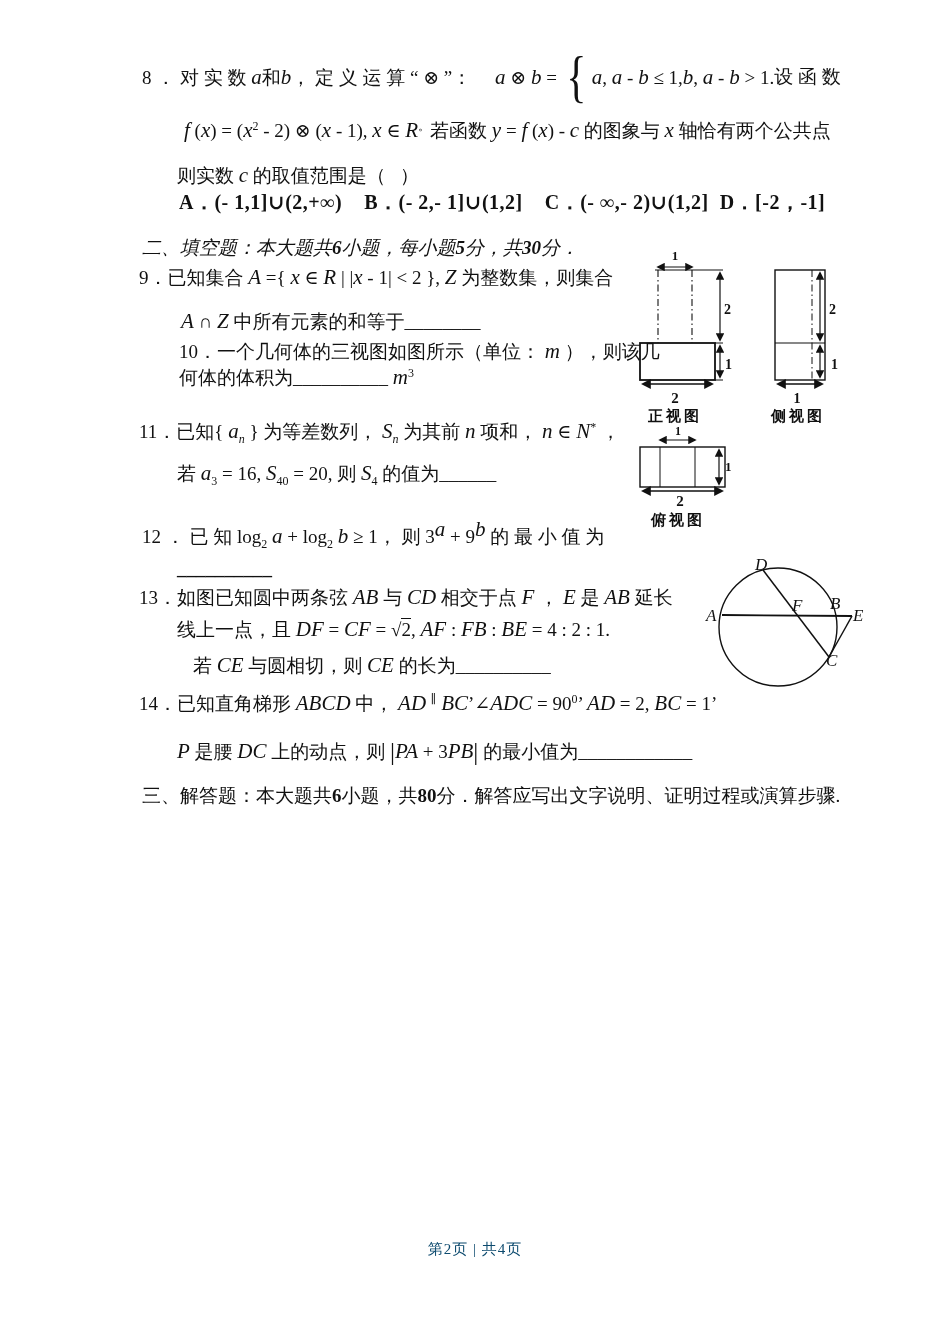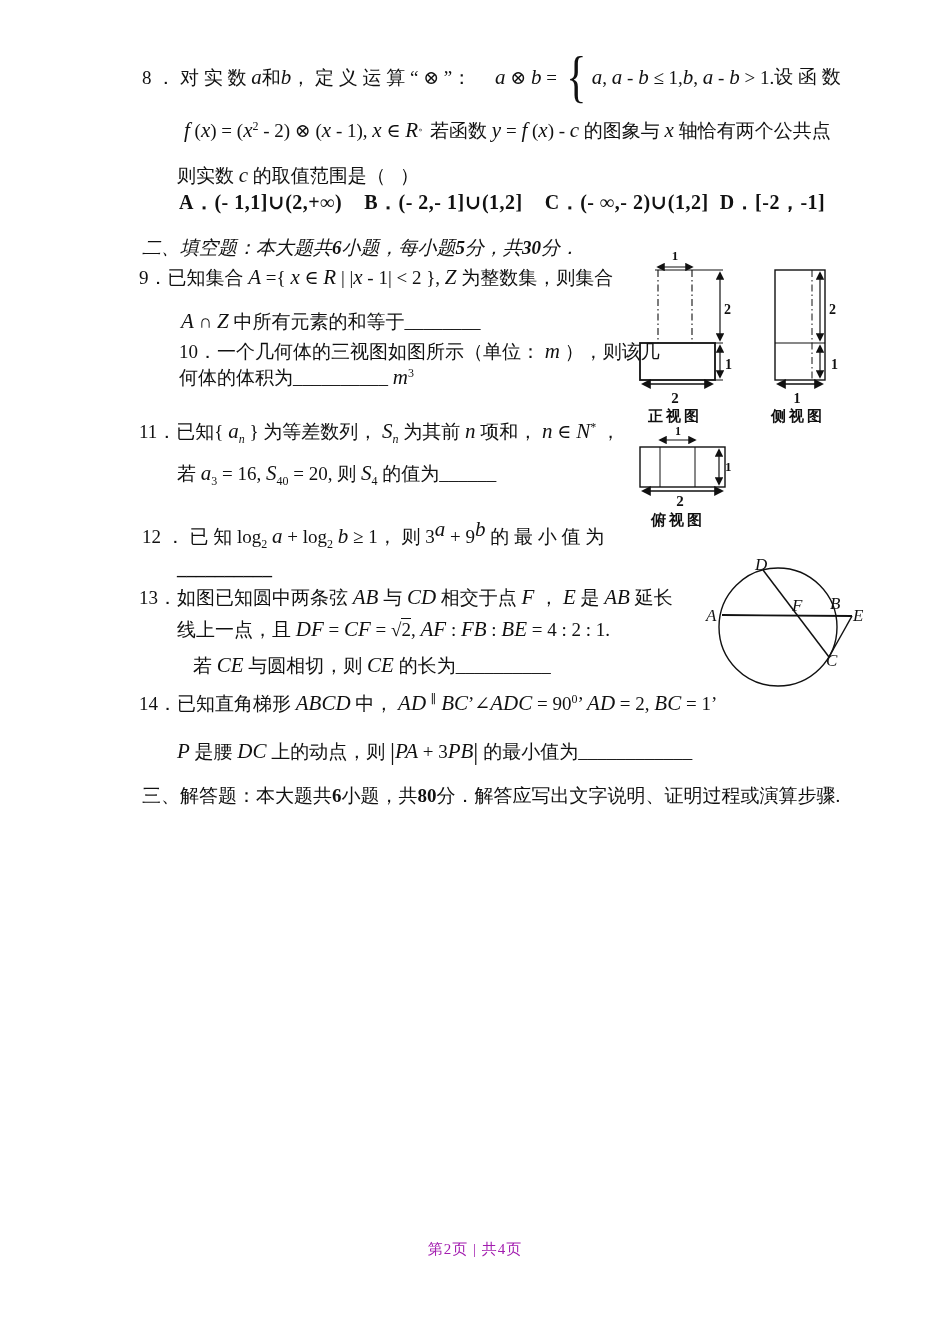--- a/index.html
+++ b/index.html
@@ -10,21 +10,21 @@
   .line sub{font-size:12px;}
   .line sup{font-size:12px;}
   .opts{font-size:20px;letter-spacing:0.5px;}
   .flexline{display:flex;align-items:center;height:66px;}
   .flexline .seg{white-space:nowrap;}
   .brace{font-size:56px;font-weight:300;line-height:0.9;margin:0 2px 0 6px;transform:scaleX(.75);}
   .cases{display:inline-flex;line-height:1.35;font-size:19px;}
   .rad{border-top:1.5px solid #111;}
   .abs{font-size:25px;vertical-align:-2px;font-weight:300;}
   .footer{position:absolute;left:0;right:0;top:1240px;text-align:center;
-          font-size:15px;color:#a21caf;letter-spacing:1px;}
+          font-size:15px;color:#0c4a6e;letter-spacing:1px;}
   svg{position:absolute;overflow:visible;}
   svg text{font-family:"Liberation Serif","DejaVu Serif",serif;fill:#111;}
   svg .dim{font-weight:bold;}
   svg .cap{font-weight:bold;letter-spacing:3px;}
   svg .pt{font-style:italic;}
 </style>
 </head>
 <body>
 
 <div class="line flexline" style="left:142px;top:44px;">

